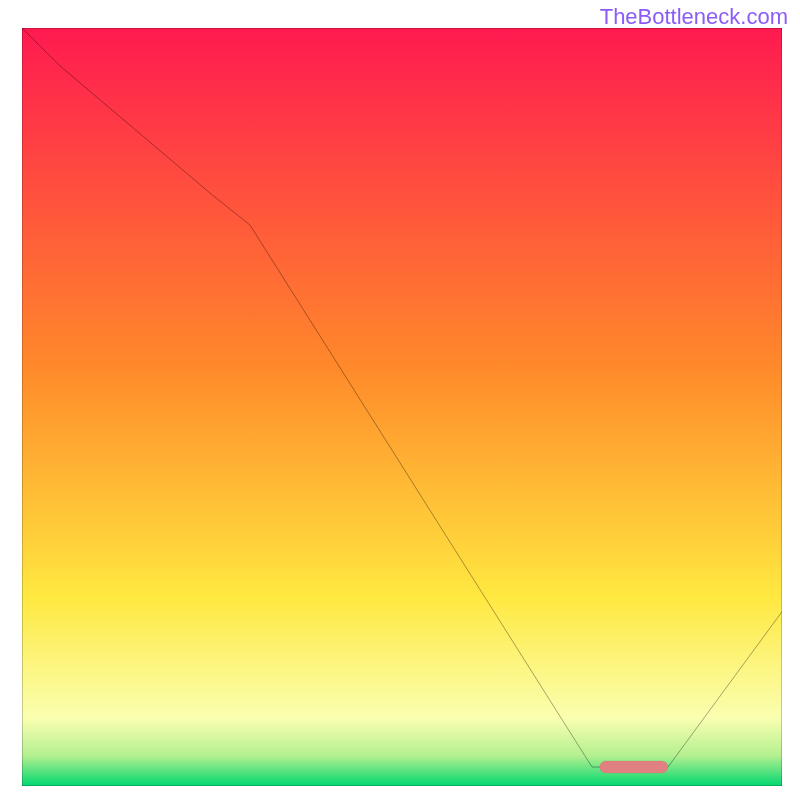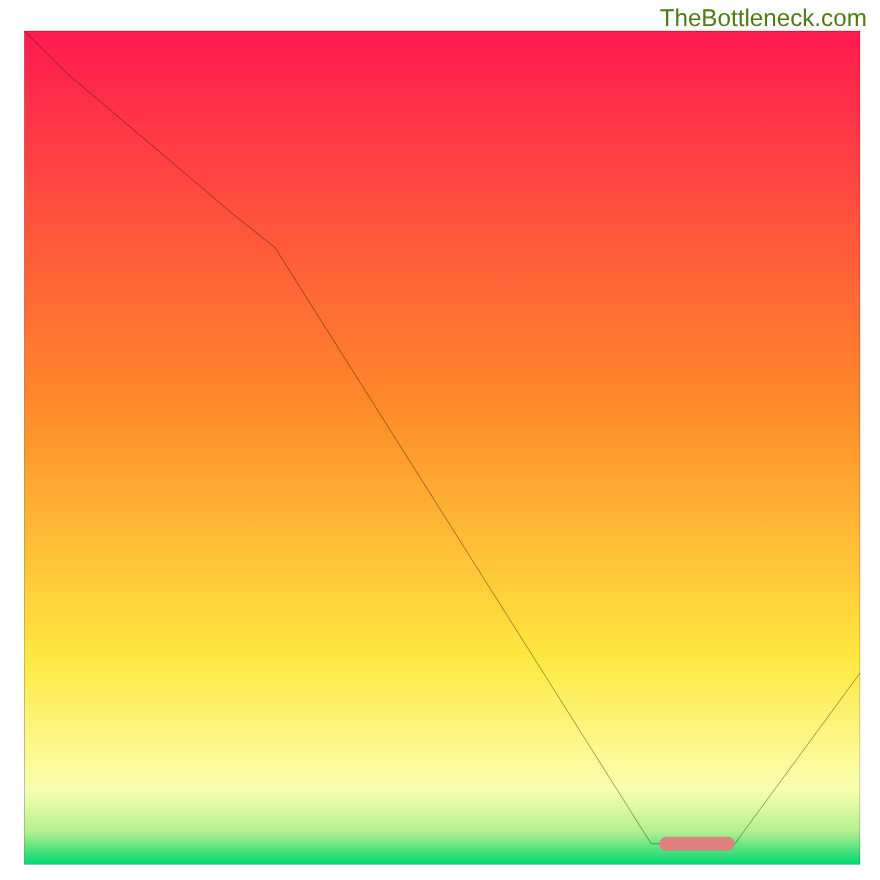--- a/index.html
+++ b/index.html
@@ -16,21 +16,21 @@
     position: relative;
     width: 800px;
     height: 800px;
   }
   .watermark {
     position: absolute;
     top: 4px;
     right: 12px;
     font-size: 22px;
     font-weight: 500;
-    color: #4d7c0f;
+    color: #8b5cf6;
     z-index: 20;
     font-family: Arial, sans-serif;
   }
   .plot-area {
     position: absolute;
     left: 22px;
     top: 28px;
     width: 760px;
     height: 758px;
   }

